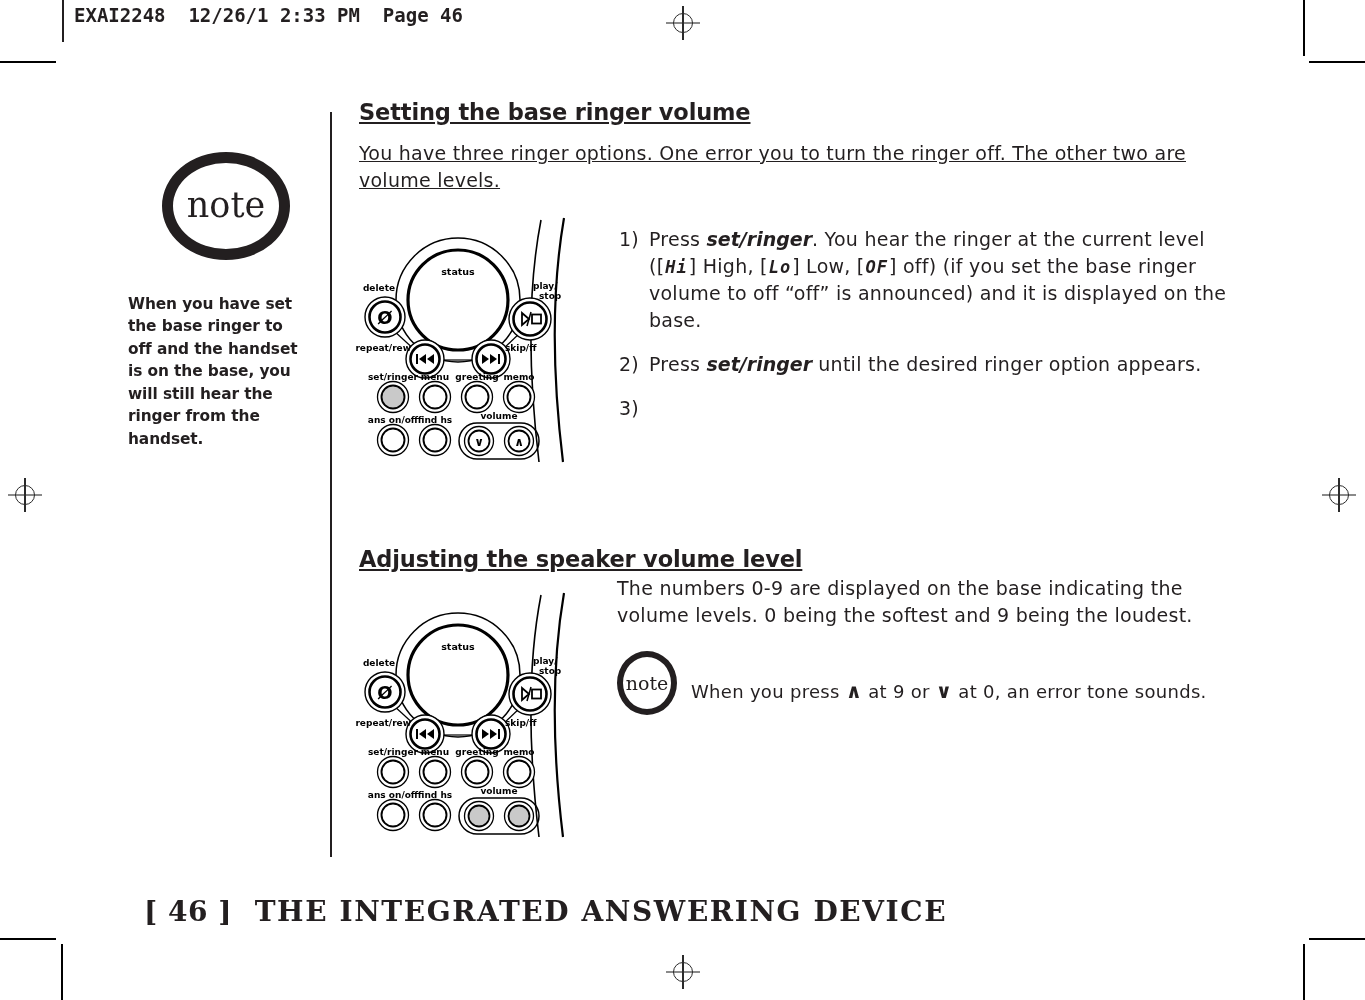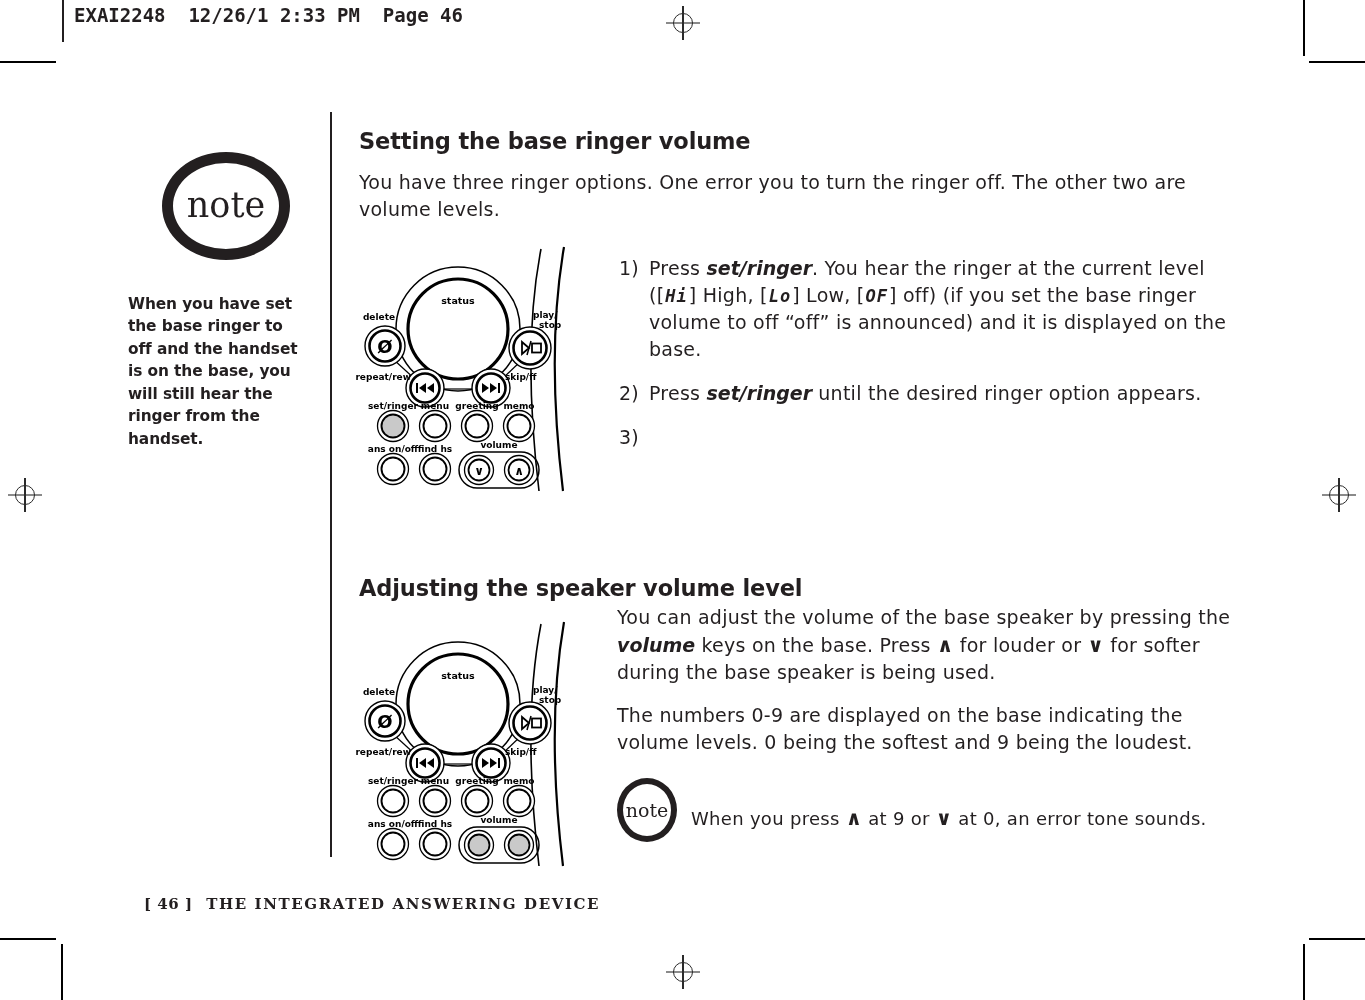--- a/index.html
+++ b/index.html
@@ -47,21 +47,21 @@
   .note-badge span {
     font-family:"DejaVu Serif", serif; font-size:35px; color:#231f20; letter-spacing:0px;
     position:relative; top:-1px;
   }
   .note-body {
     margin-top:33px; font-size:15.4px; line-height:1.46; font-weight:600;
     color:#231f20; letter-spacing:-0.1px;
   }
 
   
-  .content { position:absolute; left:359px; top:128px; width:890px; }
+  .content { position:absolute; left:359px; top:99px; width:890px;text-decoration:underline; }
 
   h2.sec {
     font-size:22.5px; font-weight:700; letter-spacing:-0.15px;
     margin:0 0 15px 0; color:#231f20;
   }
   p.body {
     font-size:19px; line-height:1.42; margin:0 0 6px 0;
     letter-spacing:0.25px; color:#231f20; font-weight:400;
   }
   .wide { letter-spacing:1.1px; }
@@ -94,21 +94,21 @@
     border:6px solid #231f20; border-radius:50%;
     display:flex; align-items:center; justify-content:center;
   }
   .inline-note .badge span { font-family:"DejaVu Serif", serif; font-size:19px; color:#231f20; }
   .inline-note .txt { font-size:18px; letter-spacing:0.3px;margin-top:16px; }
 
   
   .footer {
     position:absolute; left:144px; top:895px;
     font-family:"DejaVu Serif", serif; font-weight:700;
-    font-size:15px; letter-spacing:1.6px; color:#231f20; white-space:pre;
+    font-size:28px; letter-spacing:1.6px; color:#231f20; white-space:pre;
   }
   .footer .pg { letter-spacing:0.5px; }
 </style>
 </head>
 <body>
 
 <div class="crop" style="left:61px;top:0;width:1.6px;height:0;"></div>
 <div class="crop" style="left:0;top:61px;width:56px;height:1.8px;"></div>
 <div class="crop" style="left:1303px;top:0;width:1.8px;height:56px;"></div>
 <div class="crop" style="left:1309px;top:61px;width:56px;height:1.8px;"></div>
@@ -384,21 +384,20 @@
 
   </g>
 
   <g>
     <circle cx="164" cy="229" r="14.5" fill="#fff" stroke="#000" stroke-width="1.3"></circle>
     <circle cx="164" cy="229" r="10.5" fill="#c9c9c9" stroke="#000" stroke-width="1.8"></circle>
 
   </g>
 </svg></div>
     <div id="paras-1" style="position:absolute;left:258px;top:-12px;width:630px;">
-        <p class="body wide" style="margin-bottom: 16px;"><span>You can adjust the volume of the base speaker by pressing the </span><b class="it">volume</b><span> keys on the base. Press </span><span class="ar">∧</span><span> for louder or </span><span class="ar">∨</span><span> for softer during the base speaker is being used.</span></p>
         <p class="body wide" style="margin-bottom: 0;"><span>The numbers 0-9 are displayed on the base indicating the volume levels. 0 being the softest and 9 being the loudest.</span></p>
         <div class="inline-note">
           <div class="badge">
             <span>note</span>
           </div>
           <div class="txt"><span>When you press </span><span class="ar">∧</span><span> at 9 or </span><span class="ar">∨</span><span> at 0, an error tone sounds.</span></div>
         </div>
       </div>
   </div>
 

